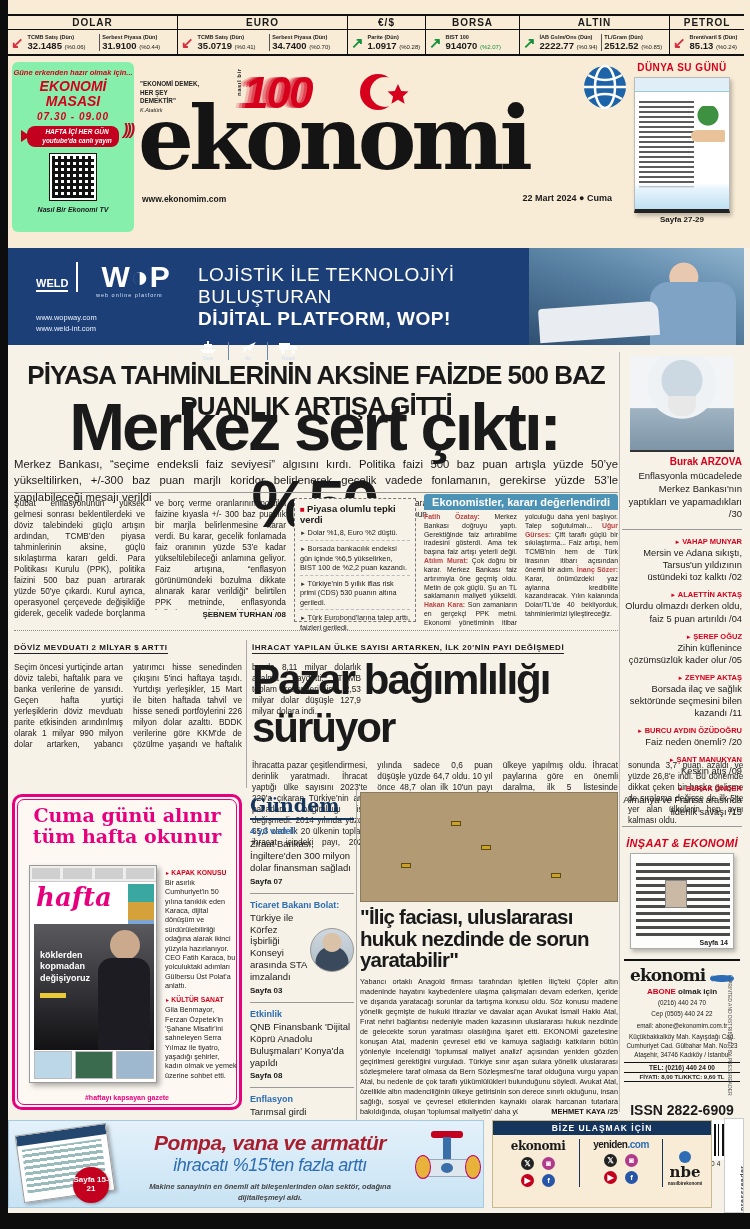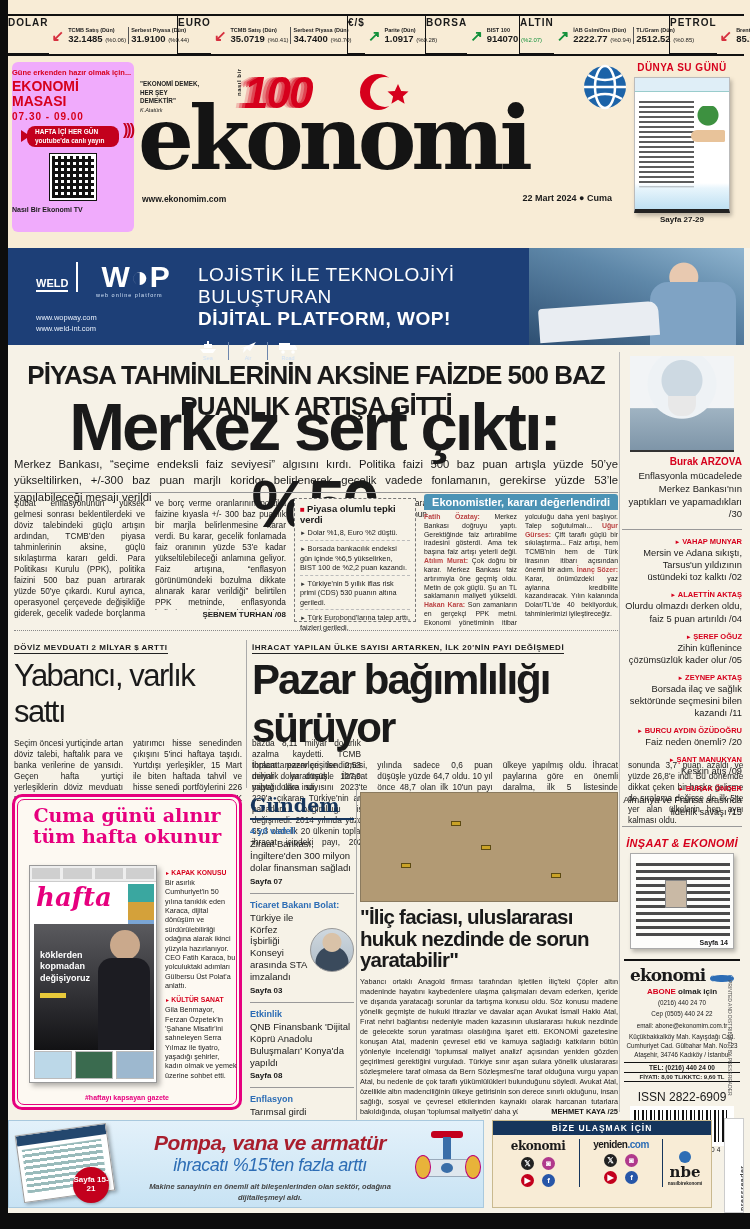--- a/index.html
+++ b/index.html
@@ -4,35 +4,35 @@
 <style>
   * { margin:0; padding:0; box-sizing:border-box; }
   body { background:#e9e4d8; font-family:"Liberation Sans", sans-serif; color:#1a1a1a; }
   .page { position:relative; width:750px; height:1229px; background:#f6f2e7; overflow:hidden; margin:0 auto; }
   .edge-left { position:absolute; left:0; top:0; width:8px; height:1229px; background:#0d0d0d; }
   .edge-bottom { position:absolute; left:0; top:1213px; width:750px; height:16px; background:#0d0d0d; }
   .hdr-bg { position:absolute; left:8px; top:0; width:742px; height:248px; background:#f8ecd6; }
 
   
   .ticker { position:absolute; left:8px; top:14px; width:736px; height:42px; display:flex; border-top:2px solid #111; border-bottom:2px solid #111; background:#f8ecd6; }
-  .tk { border-right:1px solid #111; display:flex; flex-direction:row; }
+  .tk { border-right:1px solid #111; display:flex; flex-direction:column; }
   .tk:last-child { border-right:none; }
   .tk-label { font-weight:bold; font-size:10px; text-align:center; border-bottom:1px solid #111; letter-spacing:1px; padding:1px 0; }
   .tk-body { flex:1; display:flex; align-items:center; padding:1px 3px; }
   .tk-arrow { font-size:15px; font-weight:bold; margin-right:2px; line-height:1; }
   .tk-arrow.up { color:#15913c; } .tk-arrow.down { color:#d6303f; }
   .tk-col { flex:1; padding:0 2px; }
   .tk-col + .tk-col { border-left:1px solid #555; }
   .tk-sub { font-size:5.5px; font-weight:bold; color:#222; white-space:nowrap; }
   .tk-val { font-size:9.5px; font-weight:bold; white-space:nowrap; }
   .tk-pct { font-size:6px; font-weight:normal; }
   .tk-pct.g { color:#15913c; }
 
   
-  .promo { position:absolute; left:12px; top:62px; width:122px; height:170px; background:#f0abfc; border-radius:6px; padding-top:6px; }
+  .promo { position:absolute; left:12px; top:62px; width:122px; height:170px; background:#86efac; border-radius:6px; text-align:center; padding-top:6px;font-style:italic; }
   .promo-l1 { color:#d6001c; font-size:7.5px; font-weight:bold; line-height:1.2; }
   .promo-l2 { color:#d6001c; font-size:14px; font-weight:bold; line-height:1.05; margin-top:2px; }
   .promo-time { color:#d6001c; font-size:10px; font-weight:bold; margin-top:3px; letter-spacing:1px; }
   .promo-pill { position:relative; background:#c3001d; color:#fff; border-radius:8px; width:92px; margin:4px auto 0; font-size:6.5px; font-weight:bold; padding:2px 0 2px 8px; line-height:1.3; }
   .promo-pill .play { position:absolute; left:-6px; top:4px; width:0; height:0; border-left:9px solid #c3001d; border-top:6px solid transparent; border-bottom:6px solid transparent; }
   .waves { position:absolute; right:-14px; top:-6px; color:#c3001d; font-size:16px; font-weight:bold; letter-spacing:-2px; }
   .qr { width:46px; height:46px; margin:7px auto 0; background:
       repeating-linear-gradient(0deg,#111 0 3px,transparent 3px 6px),
       repeating-linear-gradient(90deg,#111 0 3px,#fff 3px 6px);
       border:2px solid #fff; outline:1px solid #111; }
@@ -135,21 +135,21 @@
   .insaat-sayfa { position:absolute; right:3px; bottom:2px; font-size:7px; font-weight:bold; background:#fff; padding:0 2px; }
 
   .abone { width:116px; margin:10px auto 0; border-top:2px solid #111; padding-top:4px; text-align:center; }
   .abone-logo { font-family:"DejaVu Serif", serif; font-weight:bold; font-size:17px; letter-spacing:-1px; }
   .abone-logo .soc { font-size:7px; color:#2d6db5; font-family:"Liberation Sans",sans-serif; letter-spacing:0; }
   .abone-l1 { font-size:8px; font-weight:bold; margin-top:2px;text-align:center; }
   .abone-l1 b { color:#d6001c; }
   .abone-sm { font-size:6.3px; line-height:1.45; margin-top:2px; }
   .abone-tel { font-size:6.5px; font-weight:bold; border-top:1px solid #111; border-bottom:1px solid #111; margin-top:3px; padding:1px 0; }
   .abone-fy { font-size:6px; font-weight:bold; border-bottom:1px solid #111; padding:1px 0; }
-  .issn { font-size:12px; font-weight:normal; margin-top:8px; }
+  .issn { font-size:14px; font-weight:bold; margin-top:20px; }
   .barcode { width:104px; height:40px; margin:2px auto 0; background:repeating-linear-gradient(90deg,#111 0 2px,#fff 2px 4px, #111 4px 5px, #fff 5px 8px); border:4px solid #fff; }
   .barcode-num { font-size:6.5px; letter-spacing:2px; }
 
   
   .hafta { position:absolute; left:12px; top:794px; width:230px; height:316px; border:3px solid #e6007e; border-radius:10px; background:#fdf9f2; padding:8px 6px; }
   .hafta::before { content:""; position:absolute; inset:2px; border:1px solid #e6007e; border-radius:7px; pointer-events:none; }
   .hafta-head { color:#e6007e; font-family:"DejaVu Serif", serif; font-weight:bold; font-size:19px; text-align:center; line-height:1.1; }
   .hafta-cover { position:absolute; left:14px; top:68px; width:128px; height:218px; background:#fff; border:1px solid #999; box-shadow:3px 3px 5px rgba(0,0,0,.3); overflow:hidden; }
   .hc-top { height:16px; background:#eee; border-bottom:1px solid #ccc; display:flex; gap:3px; padding:2px; }
   .hc-top span { flex:1; background:#cfcfcf; }
@@ -432,21 +432,20 @@
       <b>Atılım Murat:</b><span> Çok doğru bir karar. Merkez Bankası faiz artırımıyla öne geçmiş oldu. Metin de çok güçlü. Şu an TL saklamanın maliyeti yükseldi.</span>
       <b>Hakan Kara:</b><span> Son zamanların en gerçekçi PPK metni. Ekonomi yönetiminin itibar yolculuğu daha yeni başlıyor. Talep soğutulmalı...</span>
       <b>Uğur Gürses:</b><span> Çift taraflı güçlü bir sıkılaştırma... Faiz artışı, hem TCMB'nin hem de Türk lirasının itibarı açısından önemli bir adım.</span>
       <b>İnanç Sözer:</b><span> Karar, önümüzdeki yaz aylarına kredibilite kazandıracak. Yılın kalanında Dolar/TL'de 40 bekliyorduk, tahminlerimizi iyileştireceğiz.</span>
     </div>
   </div>
 
   <div class="row2-rule"></div>
   <div class="fx">
     <div class="fx-kicker">DÖVİZ MEVDUATI 2 MİLYAR $ ARTTI</div>
-    <div class="fx-head">Yabancı, varlık sattı</div>
     <div class="fx-body">Seçim öncesi yurtiçinde artan döviz talebi, haftalık para ve banka verilerine de yansıdı. Geçen hafta yurtiçi yerleşiklerin döviz mevduatı parite etkisinden arındırılmış olarak 1 milyar 990 milyon dolar artarken, yabancı yatırımcı hisse senedinden çıkışını 5'inci haftaya taşıdı. Yurtdışı yerleşikler, 15 Mart ile biten haftada tahvil ve hisse senedi portföylerini 226 milyon dolar azalttı. BDDK verilerine göre KKM'de de çözülme yaşandı ve haftalık bazda 8,11 milyar dolarlık azalma kaydetti. TCMB toplam rezervleri ise 2,53 milyar dolar düşüşle 127,9 milyar dolara indi.</div>
   </div>
   <div class="rule-h" style="left:246px; top:640px; width:1px; height:148px;"></div>
   <div class="exp">
     <div class="exp-kicker">İHRACAT YAPILAN ÜLKE SAYISI ARTARKEN, İLK 20'NİN PAYI DEĞİŞMEDİ</div>
     <div class="exp-head">Pazar bağımlılığı sürüyor</div>
     <div class="exp-body">İhracatta pazar çeşitlendirmesi, derinlik yaratmadı. İhracat yaptığı ülke sayısını 2023'te 229'a çıkaran Türkiye'nin ana pazarlara bağımlılığı ise değişmedi. 2014 yılında yüzde 65,3 olan ilk 20 ülkenin toplam ihracat içindeki payı, 2023 yılında sadece 0,6 puan düşüşle yüzde 64,7 oldu. 10 yıl önce 48,7 olan ilk 10'un payı da yine 1,4 puan düşüşle 47,3'e geriledi. İhracatta yüzde 2,7 paya sahip 11'inci sıradaki Romanya dahil edildiğinde bile, ihracatın tam yarısı sadece 11 ülkeye yapılmış oldu. İhracat paylarına göre en önemli daralma, ilk 5 listesinde yaşandı. Almanya, ABD, Irak, Birleşik Krallık ve İtalya'dan oluşan ilk 5'in 2014 yılında yüzde 30,5 olan toplam ihracattaki payı, 10 yılın sonunda 3,7 puan azaldı ve yüzde 26,8'e indi. Bu dönemde dikkat çeken bir başka gelişme de sıralama değişse de ilk 5'te yer alan ülkelerin hep aynı kalması oldu.</div>
     <div class="exp-by">MERVE YİĞİTCAN /06</div>
   </div>
 

